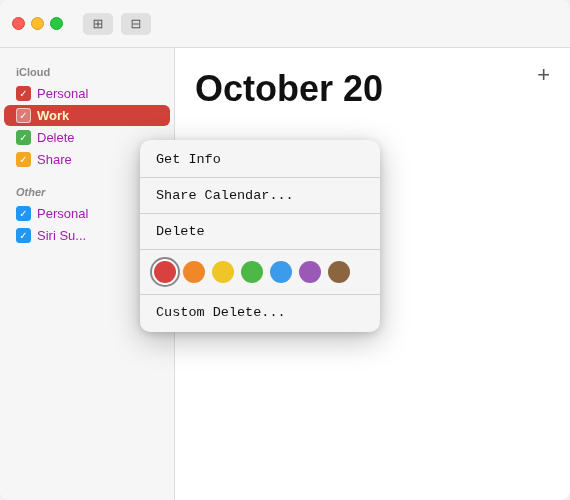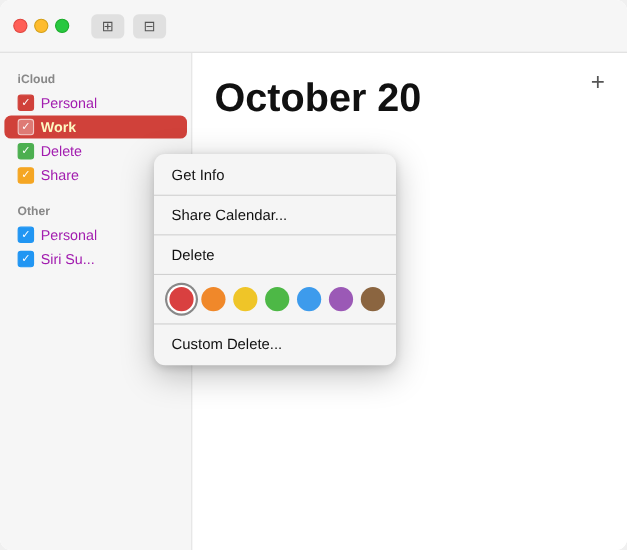--- a/index.html
+++ b/index.html
@@ -198,27 +198,28 @@
       cursor: pointer;
       background: none;
       border: none;
     }
 
     
     .context-menu {
       position: absolute;
       top: 140px;
       left: 140px;
-      width: 220px;
+      width: 240px;
       background: #f5f5f5;
       border-radius: 10px;
       box-shadow: 0 8px 30px rgba(0,0,0,0.25), 0 2px 8px rgba(0,0,0,0.15);
       z-index: 100;
       overflow: hidden;
       padding: 5px 0;
+      font-family: Liberation Mono, monospace;
     }
 
     .menu-item {
       padding: 7px 16px;
       font-size: 13.5px;
       color: #111;
       cursor: pointer;
       display: flex;
       align-items: center;
       justify-content: space-between;
@@ -305,21 +306,21 @@
       <span class="item-label">Delete</span>
     </div>
 
     <div class="sidebar-item">
       <div class="checkbox checked-yellow">
         <span class="checkmark">✓</span>
       </div>
       <span class="item-label">Share</span>
     </div>
 
-    <div class="sidebar-section-label" style="margin-top:10px;">Other</div>
+    <div class="sidebar-section-label" style="margin-top:10px;font-style:italic;">Other</div>
 
     <div class="sidebar-item">
       <div class="checkbox checked-blue">
         <span class="checkmark">✓</span>
       </div>
       <span class="item-label">Personal</span>
     </div>
 
     <div class="sidebar-item">
       <div class="checkbox checked-blue">

